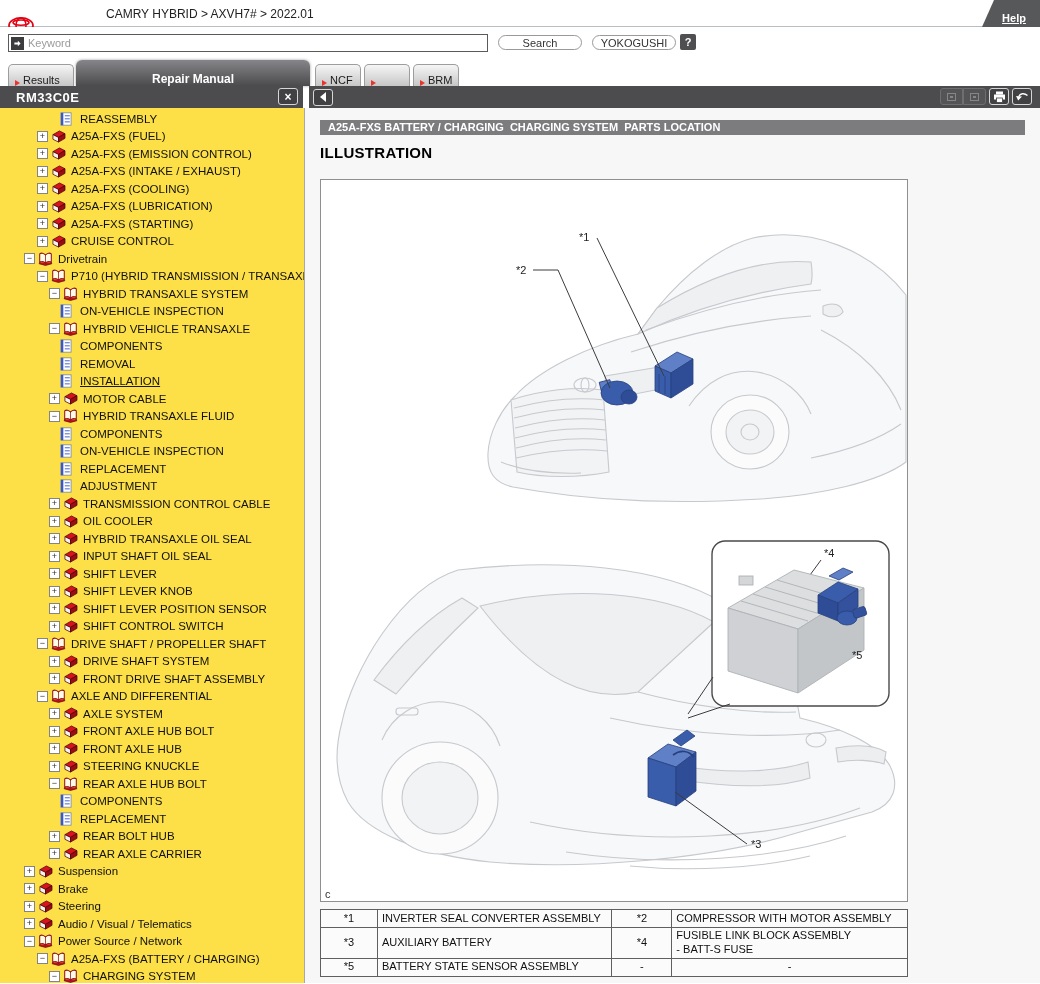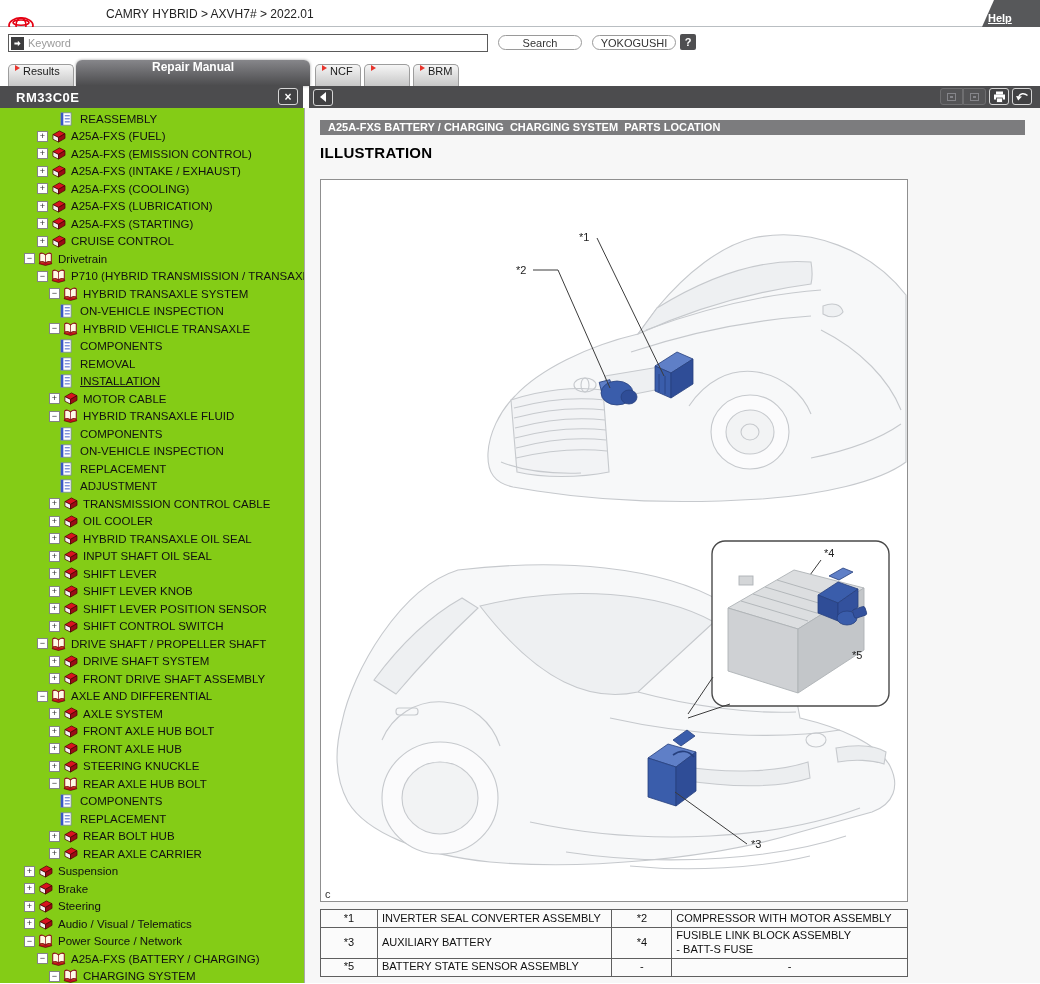--- a/index.html
+++ b/index.html
@@ -7,41 +7,41 @@
   .app{position:relative;width:1040px;height:984px;background:#fff;overflow:hidden;
        font-family:"Liberation Sans",sans-serif;color:#1a1a1a;}
 
   
   .top-header{position:relative;height:27px;background:#fff;border-bottom:1px solid #b9bec2;}
   .logo{position:absolute;left:8px;top:4px;display:flex;align-items:center;gap:5px;}
   .brand-text{font-size:17px;font-weight:bold;color:#e50012;letter-spacing:1px;margin-top:22px;}
   .breadcrumb{position:absolute;left:106px;top:7px;font-size:12px;color:#222;}
   .help-tab{position:absolute;right:0;top:0;width:62px;height:36px;background:#57585a;
             clip-path:polygon(16px 0,100% 0,100% 100%,0 100%);
-            display:flex;align-items:center;justify-content:flex-start;}
+            display:flex;align-items:center;justify-content:center;}
   .help-tab span{color:#fff;font-size:11px;font-weight:bold;text-decoration:underline;padding-left:10px;}
 
   
   .search-row{position:relative;height:33px;background:#fff;}
   .keyword-box{position:absolute;left:8px;top:7px;width:480px;height:18px;border:1px solid #5a5a5a;
                background:#fff;display:flex;align-items:center;}
   .kw-arrow{width:13px;height:13px;background:#3c3c3e;margin-left:2px;display:flex;align-items:center;justify-content:center;flex:none;}
   .keyword-box input{border:none;outline:none;flex:1;font-size:11px;padding:0 4px;
                      font-family:"Liberation Sans",sans-serif;color:#333;background:transparent;}
   .keyword-box input::placeholder{color:#9a9a9a;}
   .pill-btn{position:absolute;top:8px;height:15px;background:#fff;border:1px solid #9a9a9a;border-radius:8px;
             font-size:11px;color:#333;display:flex;align-items:center;justify-content:center;cursor:pointer;}
   .btn-search{left:498px;width:84px;}
   .btn-yoko{left:592px;width:84px;}
   .qmark{position:absolute;left:680px;top:7px;width:16px;height:16px;background:#4f4f51;border-radius:2px;
          color:#fff;font-size:11px;font-weight:bold;display:flex;align-items:center;justify-content:center;}
 
   
   .tab-strip{position:relative;height:26px;background:#fff;}
-  .tab{position:absolute;display:flex;align-items:flex-start;font-size:11px;cursor:pointer;}
+  .tab{position:absolute;display:flex;align-items:flex-end;font-size:11px;cursor:pointer;}
   .tab-inactive{top:4px;height:22px;background:linear-gradient(#f6f6f6,#c6c6c6);
                 border:1px solid #9d9d9d;border-bottom:none;border-radius:5px 5px 0 0;padding:0 6px;}
   .red-arr{width:0;height:0;border-left:5px solid #e8342c;border-top:3.5px solid transparent;
            border-bottom:3.5px solid transparent;margin-right:3px;flex:none;}
   .tab-active{left:76px;top:0;width:234px;height:26px;background:linear-gradient(#86868a,#4b4b4d);
               border-radius:6px 6px 0 0;color:#fff;font-weight:bold;font-size:12px;justify-content:center;
               box-shadow:0 0 3px rgba(0,0,0,.4);}
   .tab-results{left:8px;width:66px;}
   .tab-ncf{left:315px;width:46px;}
   .tab-ewd{left:364px;width:46px;gap:40px;}
@@ -60,21 +60,21 @@
   .tri-left{width:0;height:0;border-right:6px solid #fff;border-top:5px solid transparent;border-bottom:5px solid transparent;}
   .tb-group{position:absolute;right:8px;top:2px;display:flex;gap:3px;}
   .tb-disabled{width:23px;height:17px;background:#545456;border:1px solid #6e6e70;border-radius:3px 0 0 3px;
                display:flex;align-items:center;justify-content:center;}
   .tb-disabled + .tb-disabled{border-radius:0 3px 3px 0;margin-left:-3px;}
   .dis-ico{width:9px;height:8px;border:1px solid #85858a;display:flex;align-items:center;justify-content:center;}
   .dis-ico i{display:block;width:3px;height:2px;border:1px solid #85858a;}
 
   
   .main{display:flex;height:875px;}
-  .sidebar{width:305px;flex:none;border-right:1px solid #a8a8a8;background:#84cc16;overflow:hidden;padding-top:2px;}
+  .sidebar{width:305px;flex:none;border-right:1px solid #a8a8a8;background:#fde047;overflow:hidden;padding-top:2px;}
   .tree-row{height:17.5px;display:flex;align-items:center;white-space:nowrap;}
   .expander{width:11px;height:11px;border:1px solid #848484;background:#fff;color:#333;
             font-size:9px;line-height:9px;text-align:center;flex:none;margin-right:3px;cursor:pointer;}
   .node-icon{width:16px;height:14px;flex:none;margin-right:4px;display:flex;align-items:center;}
   .node-label{font-size:11.5px;color:#111;cursor:pointer;}
 
   
   .content{flex:1;background:#f7f7f7;padding:12px 0 0 15px;overflow:hidden;}
   .content-titlebar{width:705px;height:15px;background:#7c7c7e;color:#fff;font-size:11px;font-weight:bold;
                     line-height:15px;padding-left:8px;white-space:pre;}

